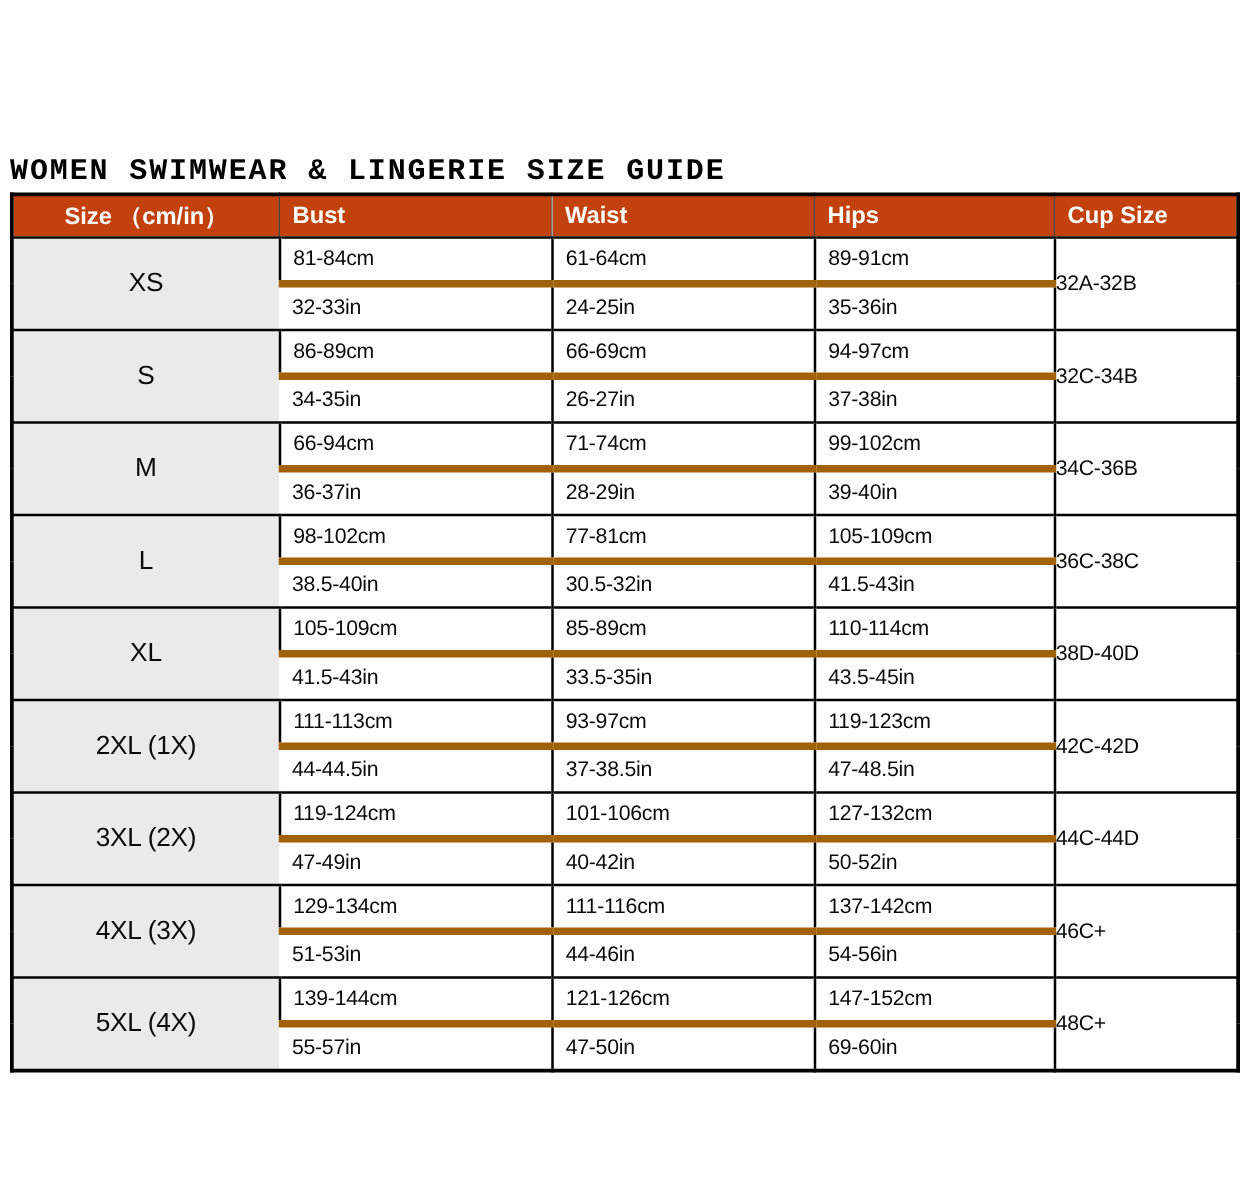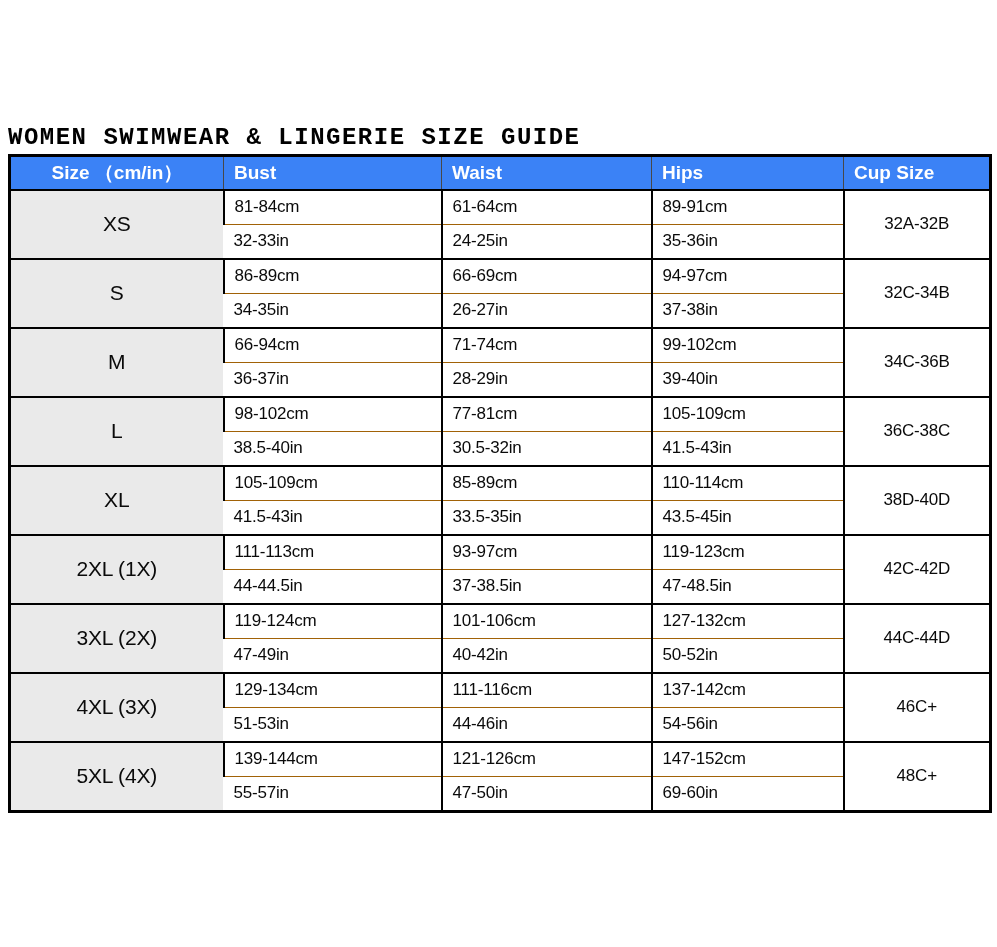--- a/index.html
+++ b/index.html
@@ -31,21 +31,21 @@
     table-layout: fixed;
     border: 3px solid #000000;
   }
   col.c-size  { width: 214px; }
   col.c-bust  { width: 218px; }
   col.c-waist { width: 210px; }
   col.c-hips  { width: 192px; }
   col.c-cup   { width: 147px; }
 
   th {
-    background: #3b82f6;
+    background: #c2410c;
     color: #ffffff;
     font-size: 19px;
     font-weight: bold;
     text-align: left;
     height: 29px;
     padding: 1px 0 2px 10px;
     border-bottom: 2px solid #000000;
     border-left: 1px solid #484848;
     letter-spacing: 0px;
     white-space: nowrap;
@@ -62,31 +62,30 @@
     padding: 4px 8px 5px 10px;
     height: 24px;
     border-left: 2px solid #000000;
     background: #ffffff;
     white-space: nowrap;
     overflow: hidden;
     letter-spacing: -0.2px;
   }
   td:first-child { border-left: none; }
   tr.group-start td { border-top: 2px solid #000000; }
-  tr.sub-row td { border-top: 1px solid #a16207; }
+  tr.sub-row td { border-top: 6px solid #a16207; }
   td.size-cell {
     background: #eaeaea;
     text-align: center;
     font-weight: normal;
     font-size: 21px;
     padding-left: 0;
     padding-right: 0;
   }
   td.cup-cell {
-    text-align: center;
     font-weight: 500;
     padding-left: 0;
     padding-right: 0;
     border-left: 2px solid #000000;
   }
 </style>
 </head>
 <body>
 
 <h1 class="page-title">WOMEN SWIMWEAR &amp; LINGERIE SIZE GUIDE</h1>

